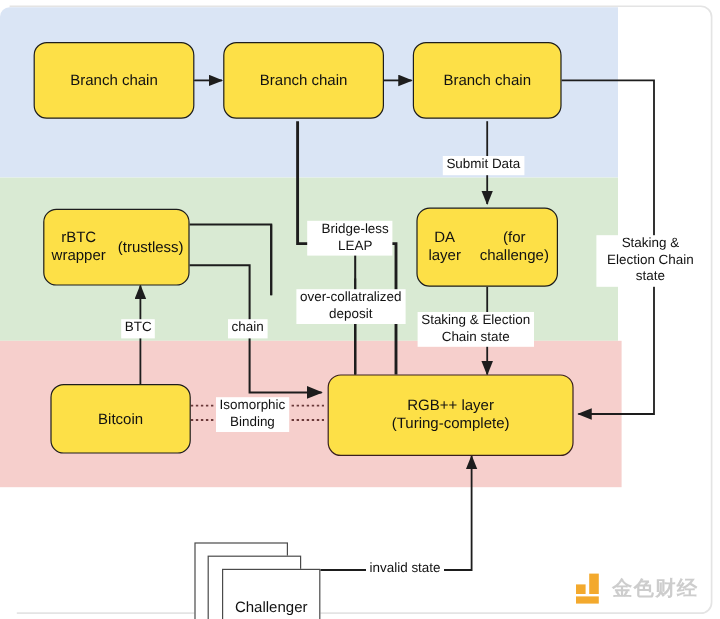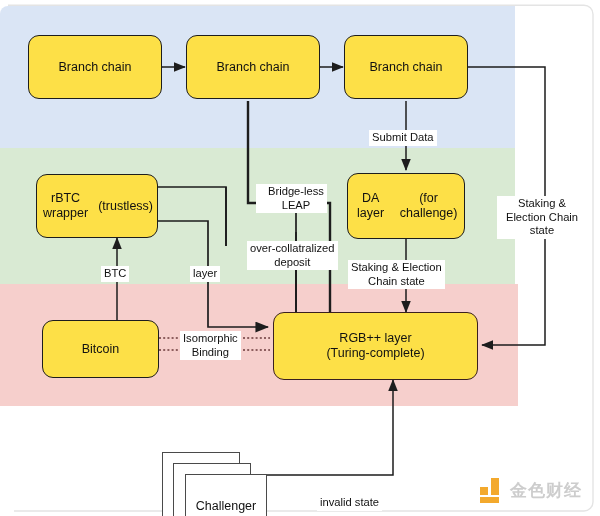--- a/index.html
+++ b/index.html
@@ -178,29 +178,29 @@
   <div class="edge-label" style="left:497px;top:196px;width:90px;white-space:normal;">
     <span>Staking &amp; Election</span>
     <span>Chain state</span>
   </div>
 
   <div class="edge-label" style="left:101px;top:266px;">
     <span>BTC</span>
   </div>
 
   <div class="edge-label" style="left:190px;top:266px;">
-    <span>layer</span>
+    <span>chain</span>
   </div>
 
   <div class="edge-label" style="left:180px;top:331px;">
     <span>Isomorphic</span><br>
     <span>Binding</span>
   </div>
 
-  <div class="edge-label" style="left:305px;top:495px;margin-left:12px;">
+  <div class="edge-label" style="left:305px;top:467px;">
     <span>invalid state</span>
   </div>
 
   <div class="watermark" style="left:480px;top:478px;">
     <span class="wm-logo">
       <span class="sq dot"></span>
       <span class="sq bar"></span>
       <span class="sq foot"></span>
     </span>
     <span class="wm-text">金色财经</span>

